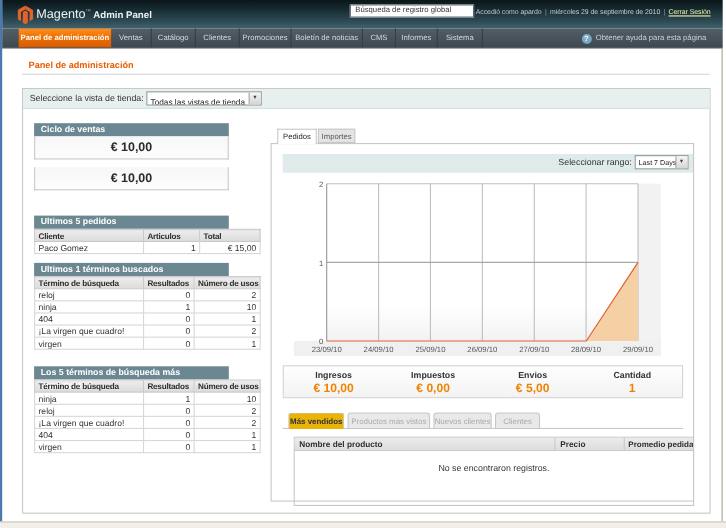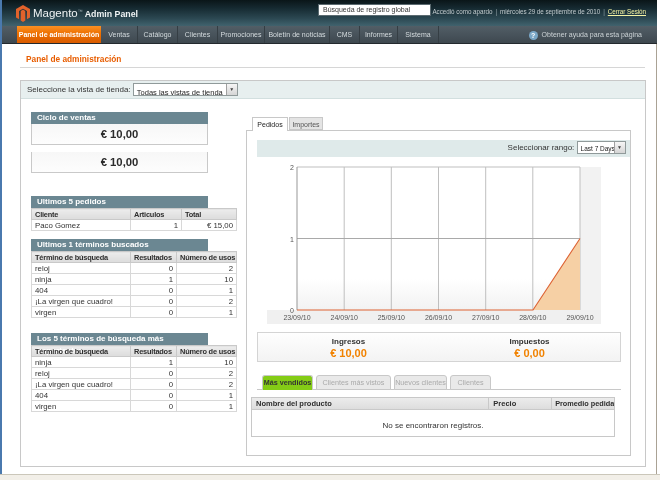--- a/index.html
+++ b/index.html
@@ -57,24 +57,24 @@
 
 
 #statsbar { left:257px; top:332px; width:364px; height:30px; border:1px solid #d4d4d4; background:linear-gradient(#fefefe,#f3f3f3); display:flex; }
 #statsbar .col { flex:1; text-align:center; padding-top:4px; }
 #statsbar .lbl { font-size:8px; font-weight:bold; color:#333; }
 #statsbar .val { font-size:11px; font-weight:bold; color:#f18200; margin-top:1px; }
 
 
 #tabline2 { left:257px; top:389px; width:364px; height:1px; background:#c8c8c8; }
 .tab2 { position:absolute; top:375px; height:15px; line-height:14px; font-size:7.2px; white-space:nowrap; overflow:hidden; text-align:center; border:1px solid #c8c8c8; border-radius:3px 3px 0 0; background:#e9e9e9; color:#aaa; }
-#tabMas { background:#84cc16; border-bottom:none; font-weight:bold; color:#333; z-index:3; }
-
-
-#table2 { left:251px; top:397px; width:364px; height:40px; border:1px solid #c8c8c8; }
+#tabMas { background:#eab308; border-bottom:none; font-weight:bold; color:#333; z-index:3; }
+
+
+#table2 { left:267px; top:397px; width:364px; height:63px; border:1px solid #c8c8c8; }
 #table2 .hrow { display:flex; height:12px; background:linear-gradient(#ececec,#dddddd); border-bottom:1px solid #c9c9c9; }
 #table2 .hrow div { font-size:7.5px; white-space:nowrap; overflow:hidden; font-weight:bold; color:#2e2e2e; line-height:11px; padding-left:4px; border-right:1px solid #c9c9c9; }
 #table2 .empty { text-align:center; font-size:8px; color:#333; padding-top:11px; }
 </style>
 </head>
 <body>
 <div class="abs" id="header"></div>
 <div class="abs" id="leftborder"></div>
 
 <svg class="abs" style="left:16px;top:5px" width="14" height="17" viewBox="0 0 14 17">
@@ -254,25 +254,33 @@
 
 <div class="abs" id="statsbar">
   <div class="col">
       <div class="lbl">Ingresos</div>
       <div class="val">€ 10,00</div>
     </div>
   <div class="col">
       <div class="lbl">Impuestos</div>
       <div class="val">€ 0,00</div>
     </div>
+  <div class="col">
+      <div class="lbl">Envios</div>
+      <div class="val">€ 5,00</div>
+    </div>
+  <div class="col">
+      <div class="lbl">Cantidad</div>
+      <div class="val">1</div>
+    </div>
 </div>
 
 <div class="abs" id="tabline2"></div>
 <div class="abs tab2" id="tabMas" style="left:262px;width:51px">Más vendidos</div>
-<div class="abs tab2" style="left:316px;width:75px">Clientes más vistos</div>
+<div class="abs tab2" style="left:316px;width:75px">Productos más vistos</div>
 <div class="abs tab2" style="left:394px;width:53px">Nuevos clientes</div>
 <div class="abs tab2" style="left:450px;width:41px">Clientes</div>
 
 <div class="abs" id="table2">
   <div class="hrow">
     <div style="width:238px">Nombre del producto</div>
     <div style="width:63px">Precio</div>
     <div style="width:62px;border-right:none;padding-left:3px;font-size:7.3px">Promedio pedida</div>
   </div>
   <div class="empty">No se encontraron registros.</div>

